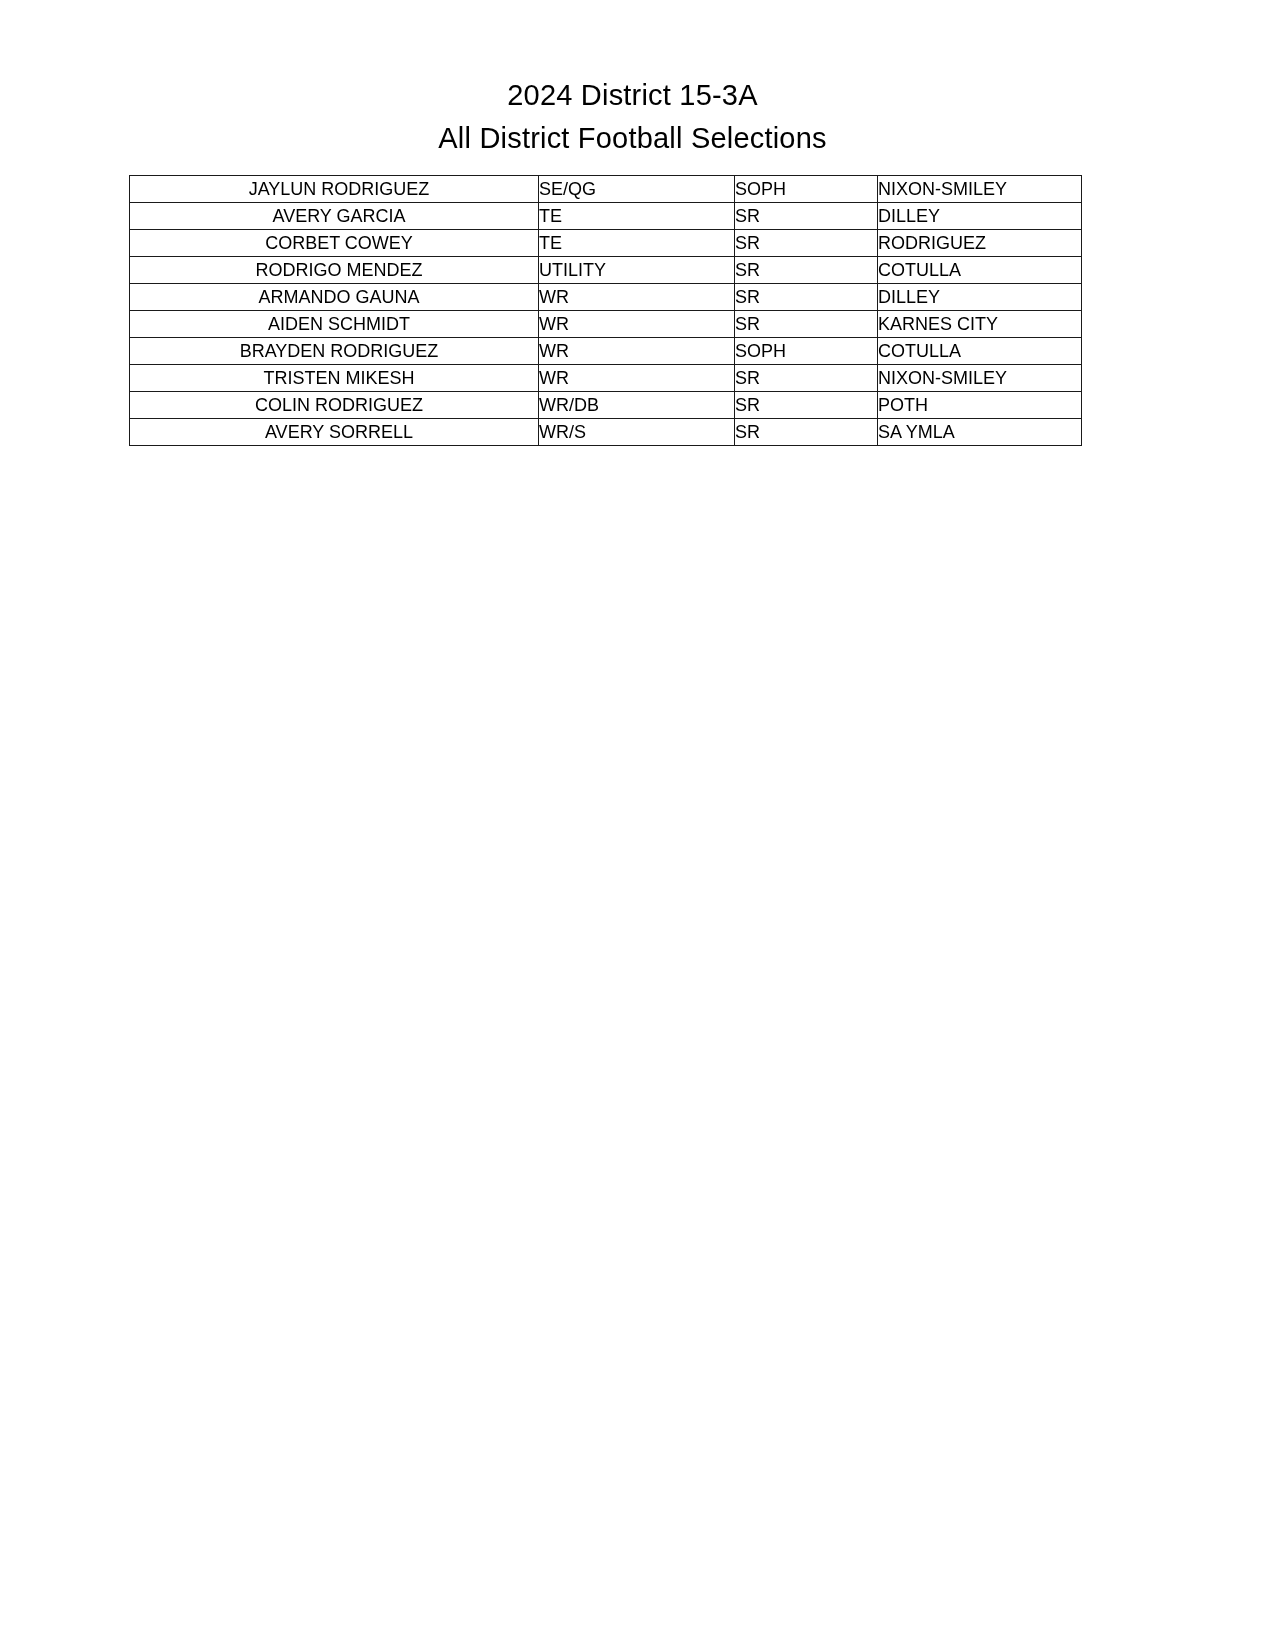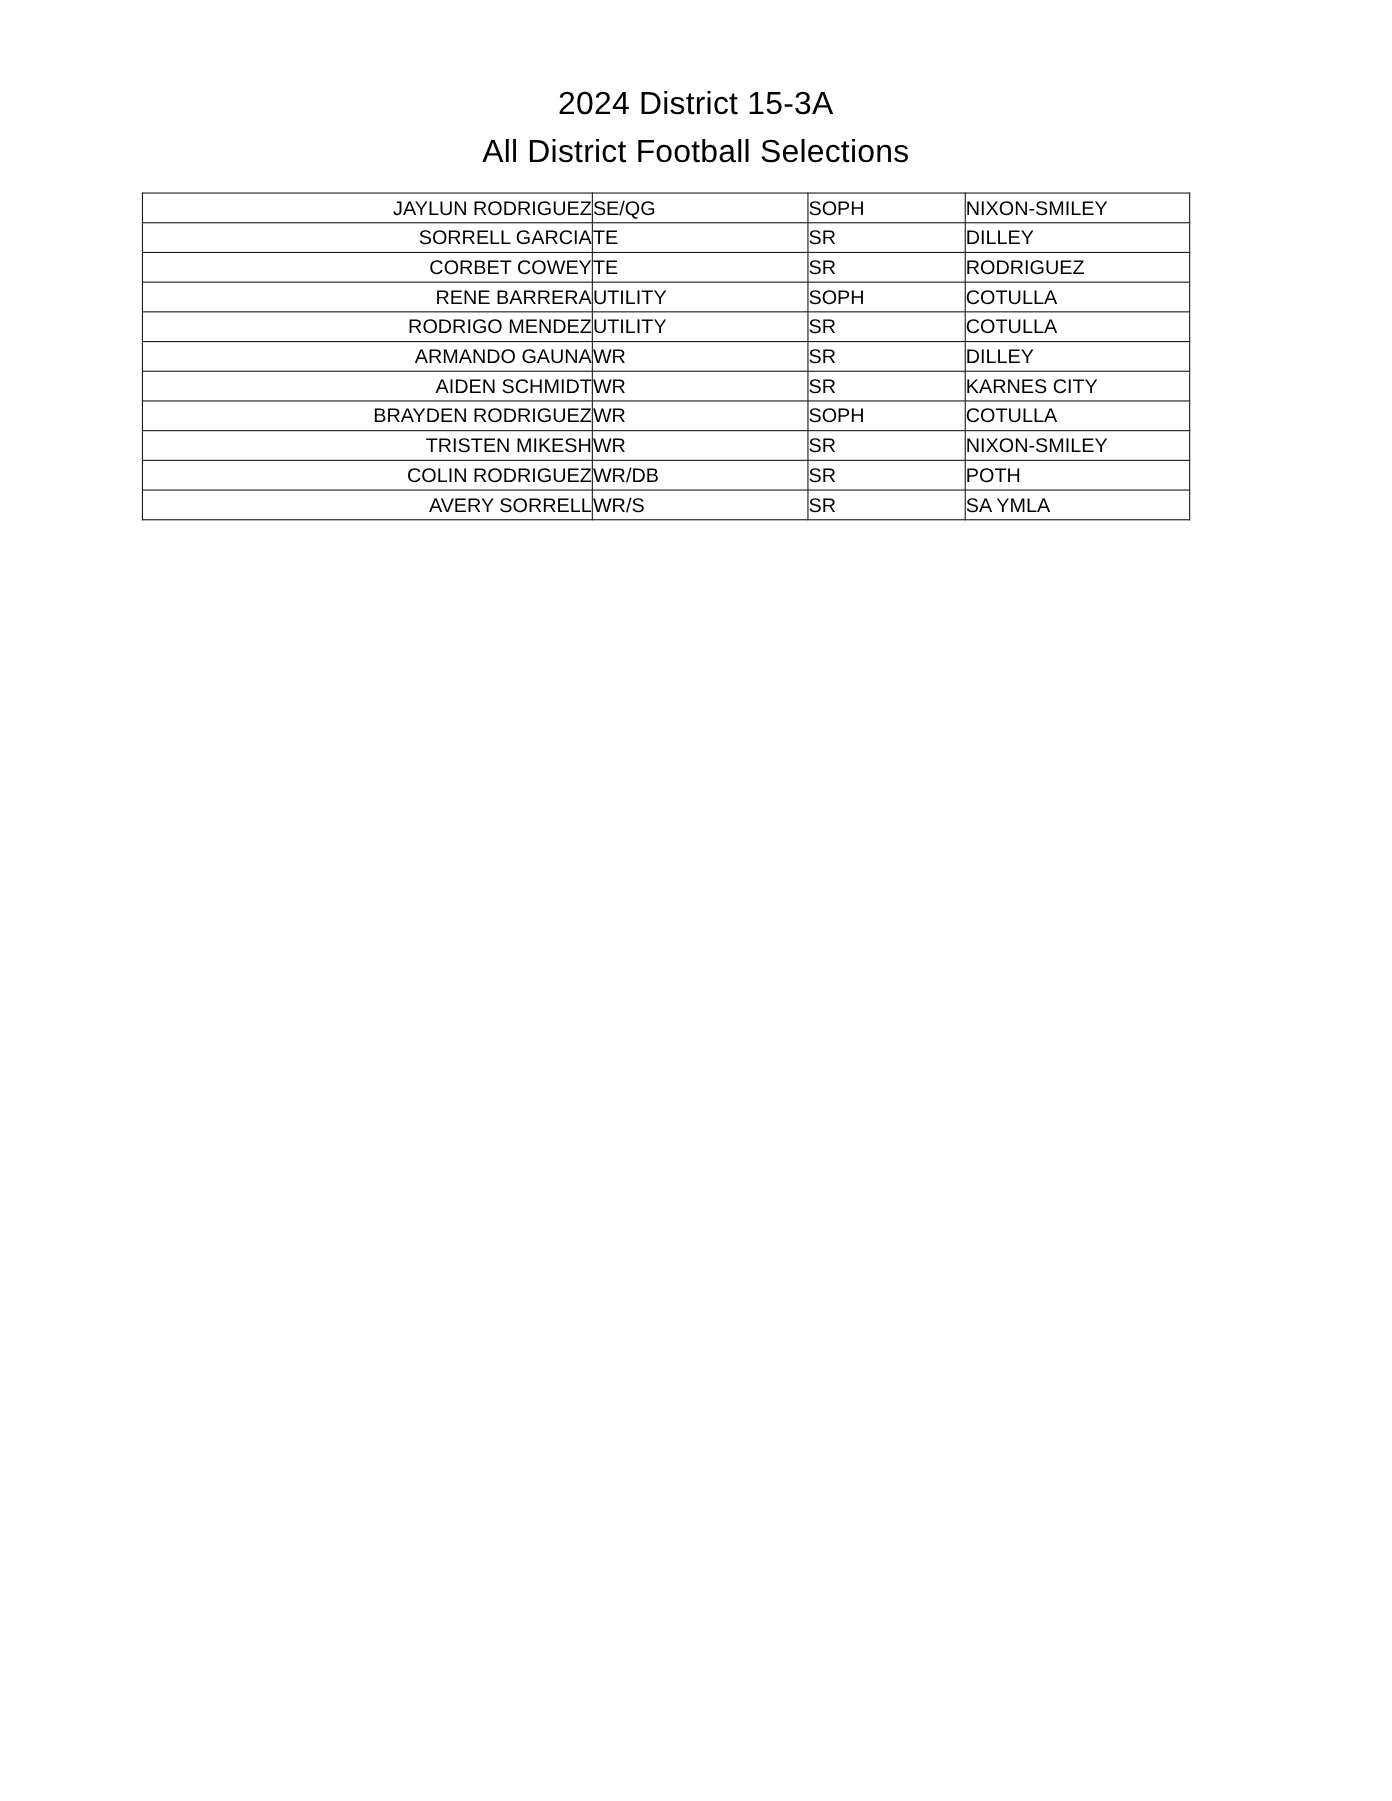--- a/index.html
+++ b/index.html
@@ -38,21 +38,21 @@
       font-size: 18px;
     }
     table.roster td {
       border: 1.5px solid #1a1a1a;
       height: 26px;
       padding: 0;
       line-height: 26px;
       white-space: nowrap;
       overflow: hidden;
     }
-    td.c-name { padding-left: 10px !important; text-align: right; }
+    td.c-name { padding-left: 10px !important; text-align: center; }
     td.c-pos, td.c-class, td.c-school { text-align: left; }
     col.w-name { width: 409px; }
     col.w-pos { width: 196px; }
     col.w-class { width: 143px; }
     col.w-school { width: 204px; }
   </style>
 </head>
 <body>
 
 <div class="title-block">
@@ -68,36 +68,30 @@
       <col class="w-school">
   </colgroup>
   <tbody id="roster-body">
       <tr>
         <td class="c-name">JAYLUN RODRIGUEZ</td>
         <td class="c-pos">SE/QG</td>
         <td class="c-class">SOPH</td>
         <td class="c-school">NIXON-SMILEY</td>
       </tr>
       <tr>
-        <td class="c-name">SORRELL GARCIA</td>
+        <td class="c-name">AVERY GARCIA</td>
         <td class="c-pos">TE</td>
         <td class="c-class">SR</td>
         <td class="c-school">DILLEY</td>
       </tr>
       <tr>
         <td class="c-name">CORBET COWEY</td>
         <td class="c-pos">TE</td>
         <td class="c-class">SR</td>
         <td class="c-school">RODRIGUEZ</td>
-      </tr>
-      <tr>
-        <td class="c-name">RENE BARRERA</td>
-        <td class="c-pos">UTILITY</td>
-        <td class="c-class">SOPH</td>
-        <td class="c-school">COTULLA</td>
       </tr>
       <tr>
         <td class="c-name">RODRIGO MENDEZ</td>
         <td class="c-pos">UTILITY</td>
         <td class="c-class">SR</td>
         <td class="c-school">COTULLA</td>
       </tr>
       <tr>
         <td class="c-name">ARMANDO GAUNA</td>
         <td class="c-pos">WR</td>

